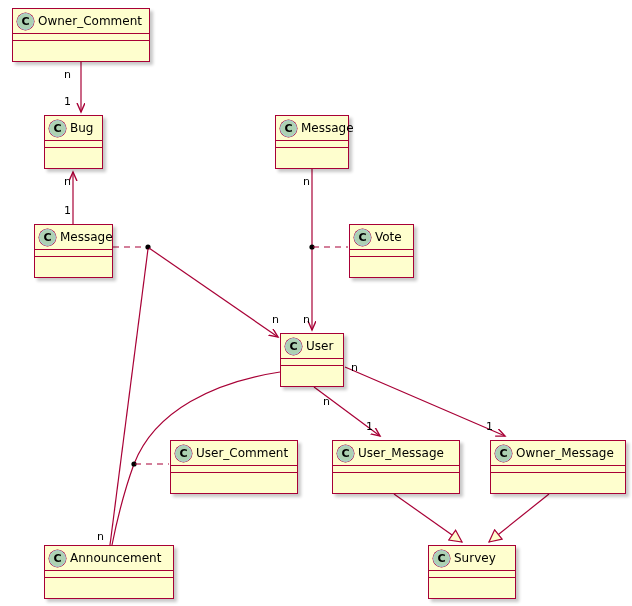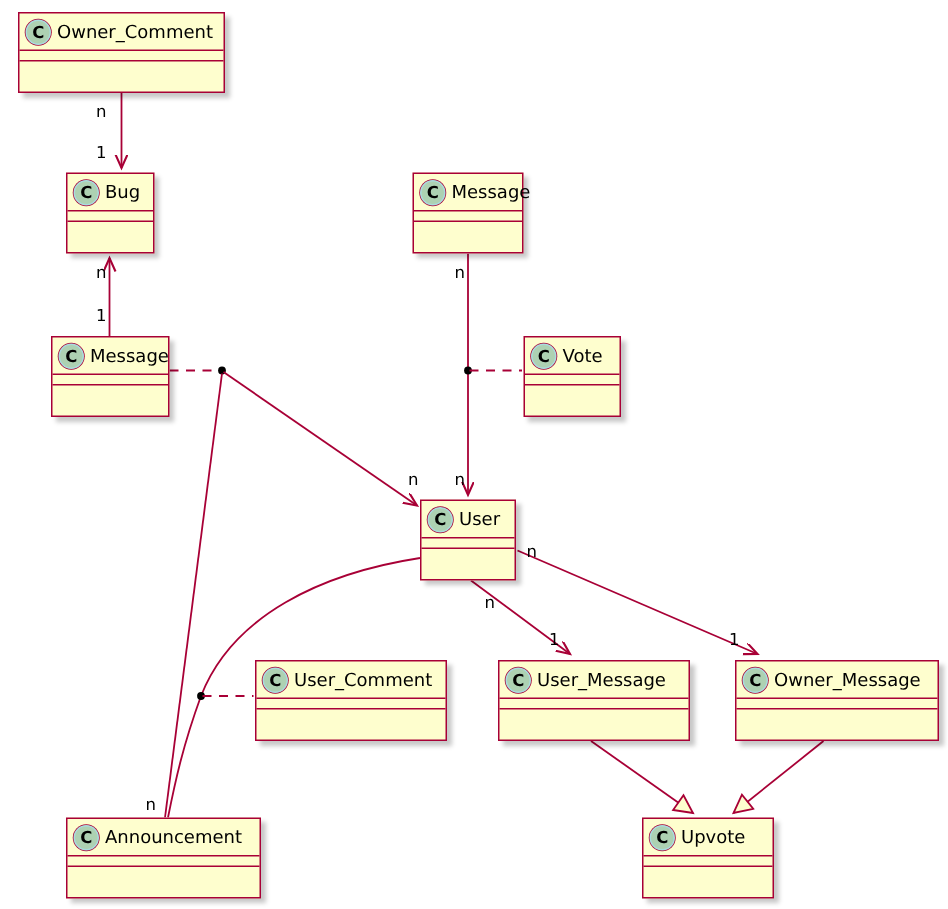--- a/index.html
+++ b/index.html
@@ -242,21 +242,21 @@
       <span class="class-circle">C</span>
       <span class="class-name">Announcement</span>
     </div>
     <div class="uml-row"></div>
     <div class="uml-row last"></div>
   </div>
 
   <div class="uml-class" style="left:428px; top:545px; width:88px;  height:54px;">
     <div class="uml-head">
       <span class="class-circle">C</span>
-      <span class="class-name">Upvote</span>
+      <span class="class-name">Survey</span>
     </div>
     <div class="uml-row"></div>
     <div class="uml-row last"></div>
   </div>
 
   <div class="edge-label" style="left:64px;  top:69px;">n</div>
   <div class="edge-label" style="left:64px;  top:96px;">1</div>
   <div class="edge-label" style="left:64px;  top:176px;">n</div>
   <div class="edge-label" style="left:64px;  top:205px;">1</div>
   <div class="edge-label" style="left:303px; top:176px;">n</div>

